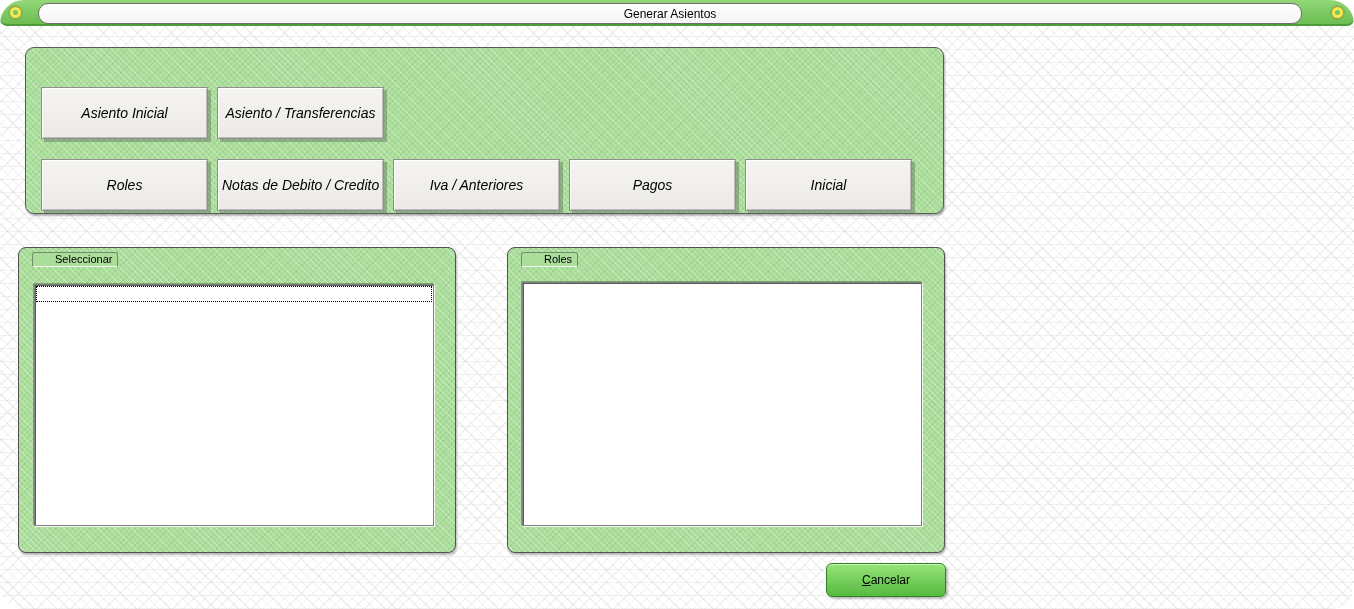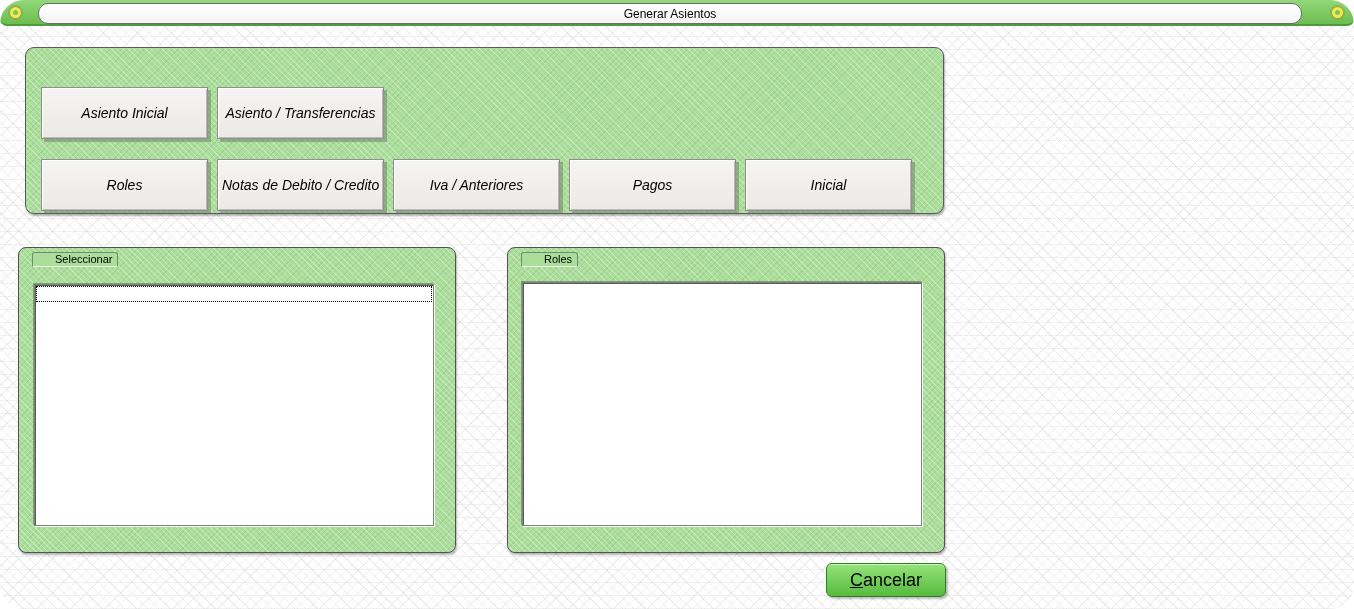--- a/index.html
+++ b/index.html
@@ -99,21 +99,21 @@
     border:1px dotted #000;
   }
 
   
   .cancel-btn {
     position:absolute; left:826px; top:563px; width:120px; height:34px; box-sizing:border-box;
     background:linear-gradient(#95e478, #57ba40);
     border:1px solid #2f7d24; border-radius:6px;
     box-shadow:2px 2px 2px rgba(0,0,0,0.25), inset 0 1px 0 rgba(255,255,255,0.55);
     display:flex; align-items:center; justify-content:center;
-    font-size:18px; color:#000; cursor:pointer;
+    font-size:12px; color:#000; cursor:pointer;
   }
   .cancel-btn .accel { text-decoration:underline; }
 </style>
 </head>
 <body>
 
 <div id="app">
 
   <div class="titlebar">
     <div class="tb-circle left"></div>

